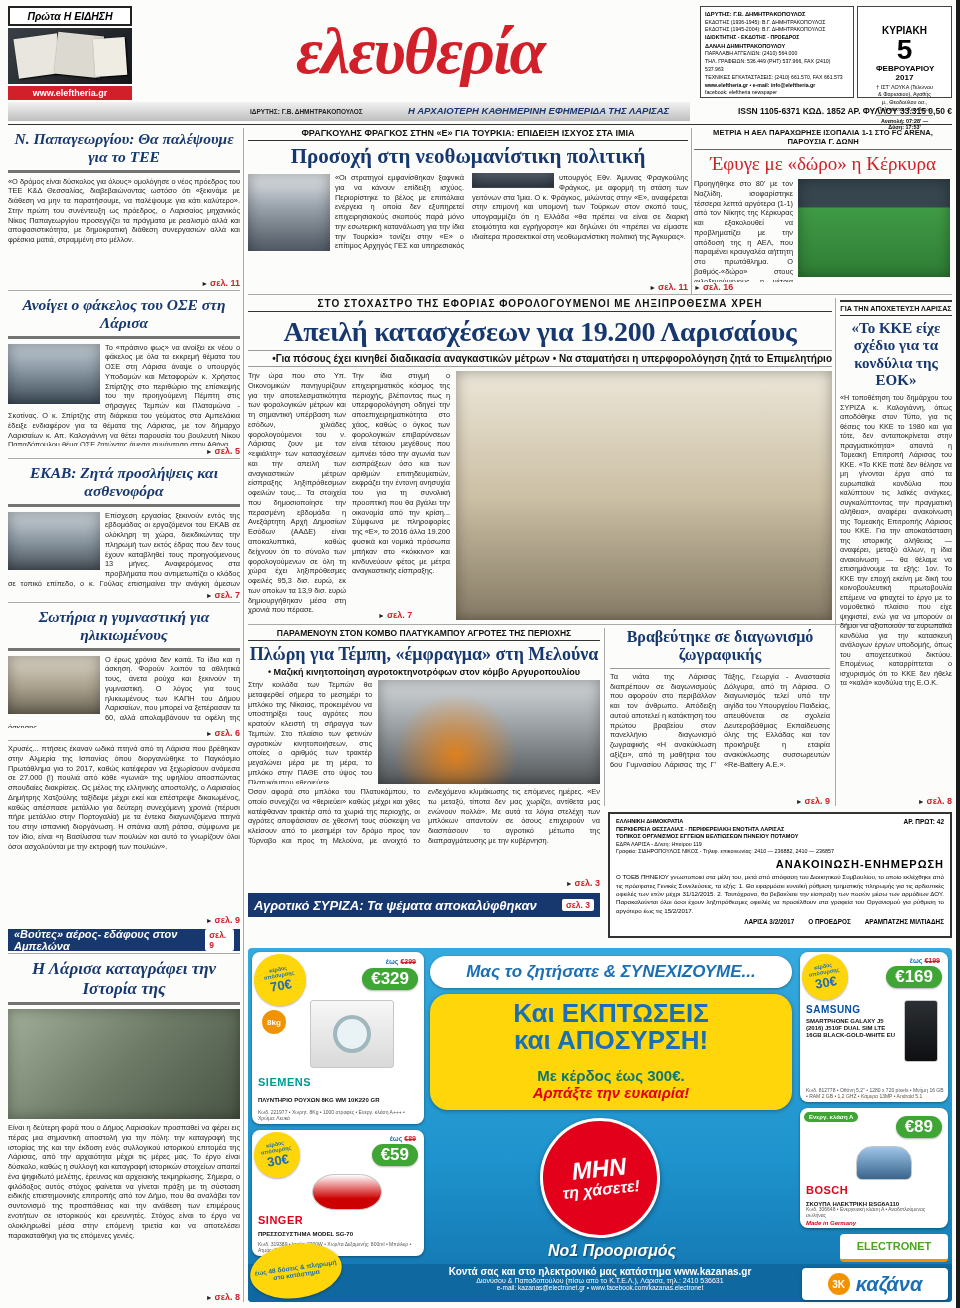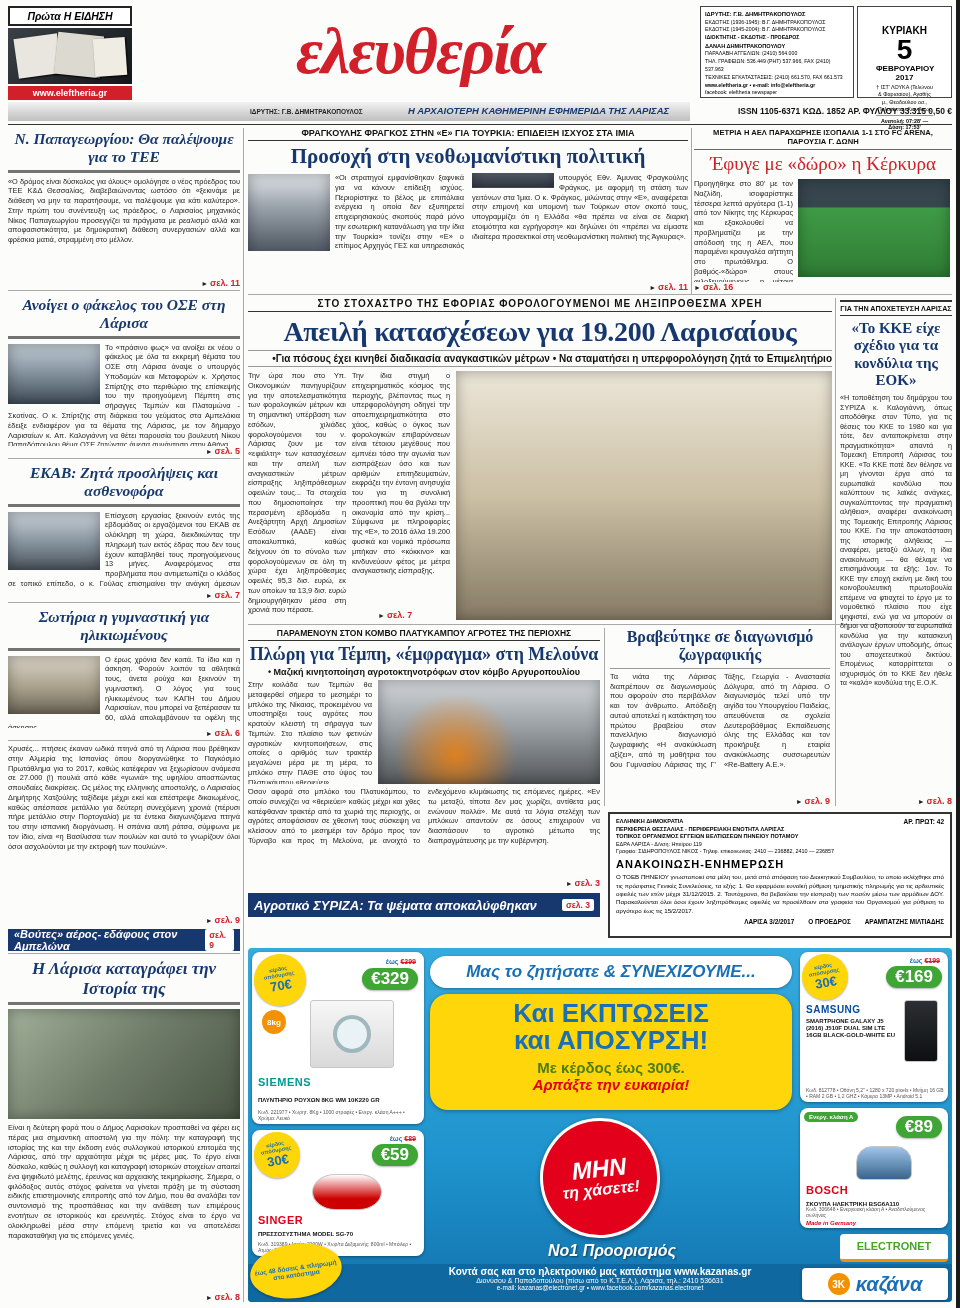--- a/index.html
+++ b/index.html
@@ -231,21 +231,21 @@
     <div style="display:flex">
       <div style="flex:1;line-height:1.35">
         <div style="font-size:5.6px;font-weight:bold">ΕΛΛΗΝΙΚΗ ΔΗΜΟΚΡΑΤΙΑ</div>
         <div style="font-size:5.6px;font-weight:bold">ΠΕΡΙΦΕΡΕΙΑ ΘΕΣΣΑΛΙΑΣ - ΠΕΡΙΦΕΡΕΙΑΚΗ ΕΝΟΤΗΤΑ ΛΑΡΙΣΑΣ</div>
         <div style="font-size:5.6px;font-weight:bold">ΤΟΠΙΚΟΣ ΟΡΓΑΝΙΣΜΟΣ ΕΓΓΕΙΩΝ ΒΕΛΤΙΩΣΕΩΝ ΠΗΝΕΙΟΥ ΠΟΤΑΜΟΥ</div>
         <div style="font-size:5.4px">ΕΔΡΑ ΛΑΡΙΣΑ - Δ/νση: Ηπείρου 119</div>
         <div style="font-size:5.4px">Γραφείο: ΣΙΔΗΡΟΠΟΥΛΟΣ ΝΙΚΟΣ - Τηλεφ. επικοινωνίας: 2410 — 236882, 2410 — 236857</div>
       </div>
       <div style="font-size:6.5px;font-weight:bold">ΑΡ. ΠΡΩΤ: 42</div>
     </div>
-    <div style="font-size:11px;font-weight:bold;text-align:left;letter-spacing:1px;margin:3px 0">ΑΝΑΚΟΙΝΩΣΗ-ΕΝΗΜΕΡΩΣΗ</div>
+    <div style="font-size:11px;font-weight:bold;text-align:right;letter-spacing:1px;margin:3px 0">ΑΝΑΚΟΙΝΩΣΗ-ΕΝΗΜΕΡΩΣΗ</div>
     <div style="font-size:6.2px;line-height:1.35;text-align:justify">Ο ΤΟΕΒ ΠΗΝΕΙΟΥ γνωστοποιεί στα μέλη του, μετά από απόφαση του Διοικητικού Συμβουλίου, το οποίο εκλέχθηκε από τις πρόσφατες Γενικές Συνελεύσεις, τα εξής: 1. Θα εφαρμόσει ευνοϊκή ρύθμιση τμηματικής πληρωμής για τις αρδευτικές οφειλές των ετών μέχρι 31/12/2015. 2. Ταυτόχρονα, θα βεβαιώσει την είσπραξη των ποσών μέσω των αρμόδιων ΔΟΥ. Παρακαλούνται όλοι όσοι έχουν ληξιπρόθεσμες οφειλές να προσέλθουν στα γραφεία του Οργανισμού για ρύθμιση το αργότερο έως τις 15/2/2017.</div>
     <div style="display:flex;justify-content:flex-end;gap:14px;margin-top:3px;font-size:6.4px;font-weight:bold;text-align:center">
       <span>ΛΑΡΙΣΑ 3/2/2017</span>
       <span>Ο ΠΡΟΕΔΡΟΣ</span>
       <span>ΑΡΑΜΠΑΤΖΗΣ ΜΙΛΤΙΑΔΗΣ</span>
     </div>
   </div>
 
   <div id="ad">
 
@@ -276,21 +276,21 @@
       <div class="price" style="right:6px;top:14px">€169</div>
       <div class="pimg" style="right:10px;top:48px;width:34px;height:62px;background:linear-gradient(180deg,#2c2f33,#0d0f11)"></div>
       <div class="brand" style="left:6px;top:52px;color:#034ea2;font-size:10px">SAMSUNG</div>
       <div class="pname" style="left:6px;top:66px;width:92px">SMARTPHONE GALAXY J5 (2016) J510F DUAL SIM LTE 16GB BLACK-GOLD-WHITE EU</div>
       <div class="pdet" style="left:6px;bottom:3px;right:4px">Κωδ. 812778 • Οθόνη 5,2'' • 1280 x 720 pixels • Μνήμη 16 GB • RAM 2 GB • 1,2 GHZ • Κάμερα 13MP • Android 5.1</div>
     </div>
 
     <div class="abs" style="left:182px;top:46px;width:362px;height:116px;background:#ffd60a;border-radius:18px;text-align:center;padding-top:6px;box-shadow:0 1px 4px rgba(0,0,0,.35)">
       <div style="font-size:26px;font-weight:bold;color:#1b6fb4;line-height:1.05">Και ΕΚΠΤΩΣΕΙΣ</div>
       <div style="font-size:26px;font-weight:bold;color:#1b6fb4;line-height:1.05">και ΑΠΟΣΥΡΣΗ!</div>
-      <div style="font-size:15px;font-weight:bold;color:#4d7c0f;margin-top:4px">Με κέρδος έως 300€.</div>
+      <div style="font-size:15px;font-weight:bold;color:#0f766e;margin-top:12px">Με κέρδος έως 300€.</div>
       <div style="font-size:15px;font-weight:bold;font-style:italic;color:#e2001a">Αρπάξτε την ευκαιρία!</div>
     </div>
 
     <div class="card" style="left:4px;top:182px;width:172px;height:126px">
       <div class="ybadge" style="left:2px;top:2px;width:46px;height:46px">
         <span class="gl">κέρδος απόσυρσης</span>
           <span class="gv">30€</span>
       </div>
       <div class="oldp" style="right:8px;top:5px"><span>έως</span> <s>€89</s></div>
       <div class="price" style="right:6px;top:14px">€59</div>

